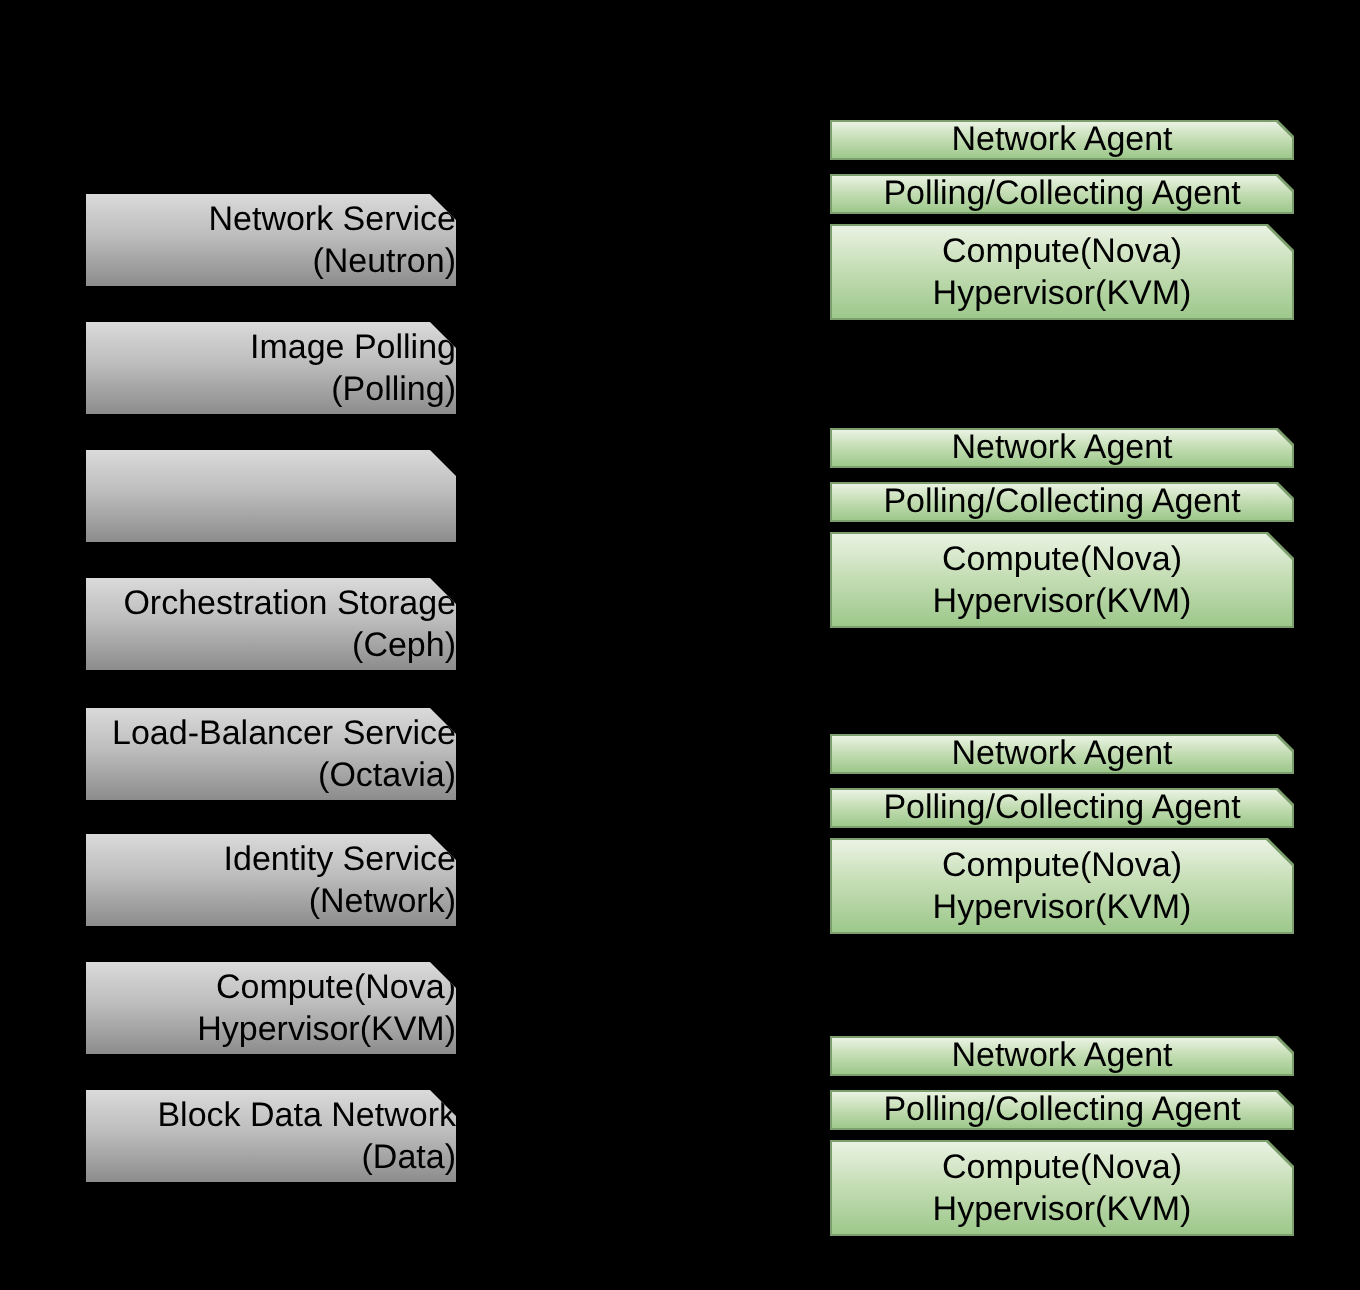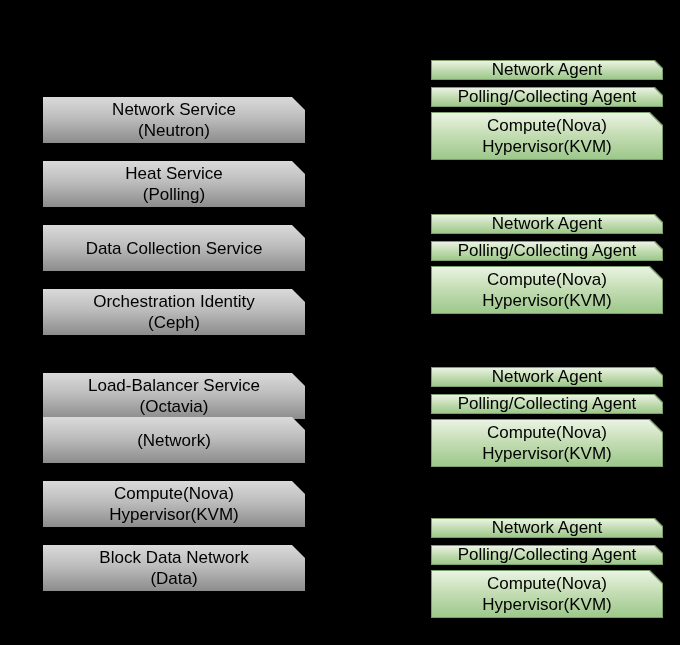--- a/index.html
+++ b/index.html
@@ -20,36 +20,36 @@
   
   .snip {
     clip-path: polygon(0 0, calc(100% - var(--snip)) 0, 100% var(--snip), 100% 100%, 0 100%);
   }
 
   
   .service-box {
     --snip: 13px;
     position: absolute;
     left: 43px;
-    width: 262px;
+    width: 185px;
     height: 46px;
     background: linear-gradient(to bottom, #dadada 0%, #bdbdbd 45%, #8c8c8c 100%);
     display: flex;
     flex-direction: column;
-    align-items: center;
+    align-items: flex-end;
     justify-content: center;
     text-align: center;
     font-size: 17px;
     line-height: 21px;
   }
 
   
   .green-outer {
     position: absolute;
-    left: 16px;
+    left: 0;
     width: 232px;
     background: #7d9f6d;
     padding: 1px;
     box-sizing: border-box;
   }
   .green-inner {
     width: 100%;
     height: 100%;
     background: linear-gradient(to bottom, #eaf3e3 0%, #c6deb6 45%, #9dc88b 100%);
     display: flex;
@@ -77,39 +77,39 @@
 <div id="canvas">
 
   <div>
 
     <div class="service-box snip" style="top:97px">
       <span>Network Service</span>
       <span>(Neutron)</span>
     </div>
 
     <div class="service-box snip" style="top:161px">
-      <span>Heat Service</span>
+      <span>Image Polling</span>
       <span>(Polling)</span>
     </div>
 
     <div class="service-box snip" style="top:225px">
-      <span>Data Collection Service</span>
     </div>
 
     <div class="service-box snip" style="top:289px">
-      <span>Orchestration Identity</span>
+      <span>Orchestration Storage</span>
       <span>(Ceph)</span>
     </div>
 
-    <div class="service-box snip" style="top:373px">
+    <div class="service-box snip" style="top:354px">
       <span>Load-Balancer Service</span>
       <span>(Octavia)</span>
     </div>
 
     <div class="service-box snip" style="top:417px">
+      <span>Identity Service</span>
       <span>(Network)</span>
     </div>
 
     <div class="service-box snip" style="top:481px">
       <span>Compute(Nova)</span>
       <span>Hypervisor(KVM)</span>
     </div>
 
     <div class="service-box snip" style="top:545px">
       <span>Block Data Network</span>

